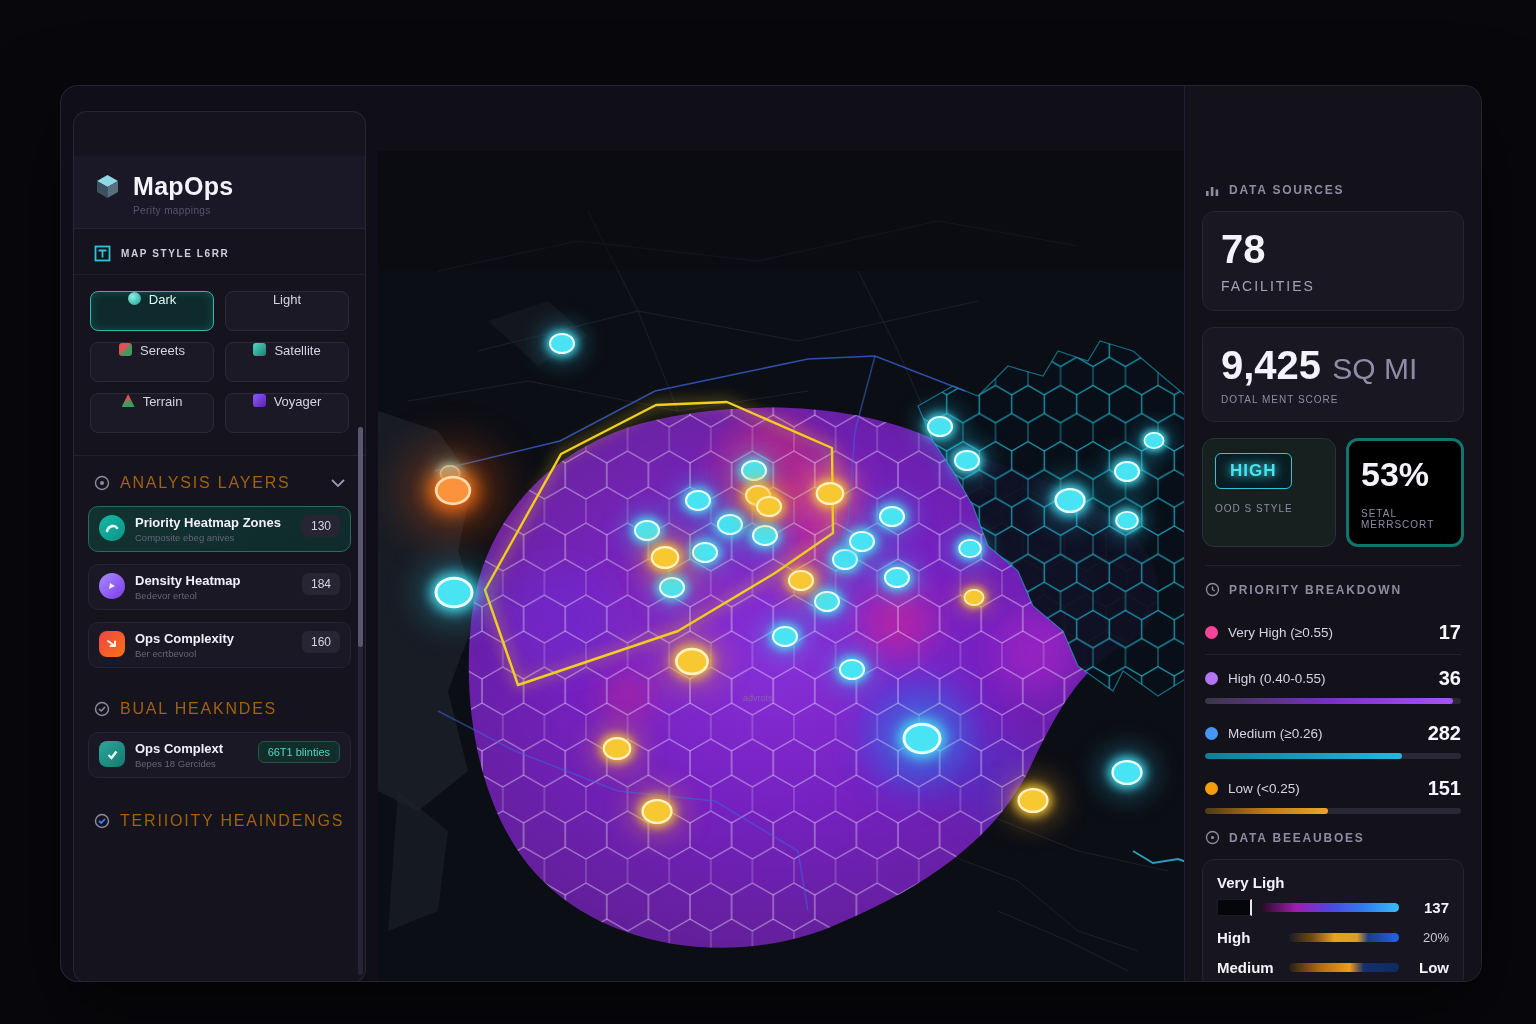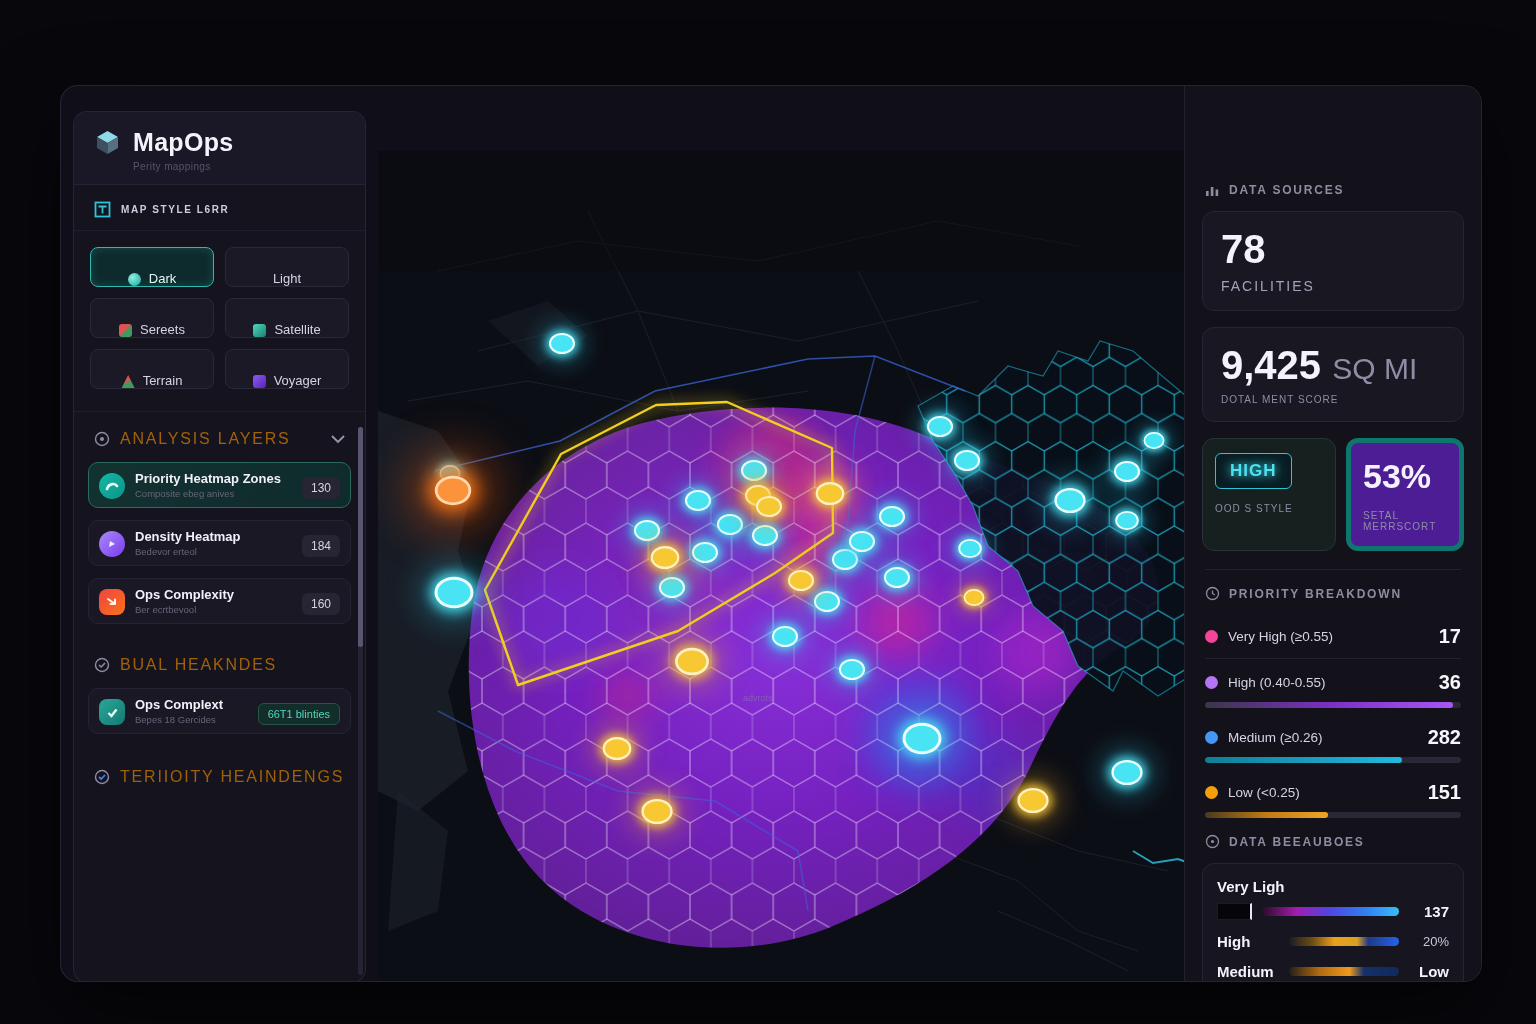--- a/index.html
+++ b/index.html
@@ -19,39 +19,39 @@
     box-shadow:0 0 8px 3px rgba(73,228,244,.85),0 0 22px 10px rgba(46,196,230,.35);}
   .mk-yellow{background:#f8c832;border:2px solid #fdf0c4;
     box-shadow:0 0 8px 3px rgba(248,200,50,.85),0 0 22px 10px rgba(240,170,40,.35);}
   .mk-orange{background:#fb923c;border:2px solid #ffd9ae;
     box-shadow:0 0 12px 5px rgba(249,115,22,.9),0 0 34px 18px rgba(234,88,12,.45);}
 
   
   .sidebar{position:absolute;left:12px;top:25px;width:291px;height:870px;z-index:6;
            background:#15131e;border:1px solid rgba(86,82,112,.28);border-radius:14px;
            overflow:hidden;}
-  .sb-header{background:#1a1826;border-bottom:1px solid #262335;padding:16px 20px 12px;}
+  .sb-header{background:#1a1826;border-bottom:1px solid #262335;padding:16px 20px 12px;margin-top:44px;}
   .logo-row{display:flex;align-items:center;gap:12px;}
   .logo-title{font-size:25px;font-weight:bold;color:#f4f2fb;letter-spacing:.3px;}
   .logo-sub{font-size:10px;color:#57546c;margin:4px 0 0 39px;letter-spacing:.4px;}
   .sb-section-head{display:flex;align-items:center;gap:10px;padding:16px 20px 12px;
                    border-bottom:1px solid #211f2d;}
   .sb-section-head .txt{font-size:10px;font-weight:bold;letter-spacing:1.6px;color:#cfccde;}
   .style-grid{display:grid;grid-template-columns:1fr 1fr;gap:11px;padding:16px;}
-  .style-btn{height:38px;display:flex;align-items:flex-end;justify-content:center;gap:8px;
+  .style-btn{height:38px;display:flex;align-items:flex-start;justify-content:center;gap:8px;
              background:#1b1926;border:1px solid #2b2838;border-radius:8px;
              font-size:13px;color:#d6d3e4;cursor:pointer;}
   .style-btn.active{background:#0e2a2c;border:1px solid #2fb8ad;color:#dffaf5;
                     box-shadow:0 0 10px rgba(47,184,173,.25) inset;}
   .mini-ico{width:13px;height:13px;border-radius:3px;display:inline-block;flex:0 0 auto;}
   .divider{height:1px;background:#211f2d;margin:6px 0 0;}
   .layers-head{display:flex;align-items:center;gap:10px;padding:18px 20px 10px;}
   .layers-head .txt{flex:1;font-size:16px;font-weight:normal;letter-spacing:1.8px;color:#a16207;}
   .layer-list{padding:4px 14px 0;display:flex;flex-direction:column;gap:12px;}
-  .layer-item{display:flex;align-items:flex-end;gap:10px;padding:8px 10px;border-radius:10px;
+  .layer-item{display:flex;align-items:flex-start;gap:10px;padding:8px 10px;border-radius:10px;
               background:#1a1824;border:1px solid #262334;cursor:pointer;}
   .layer-item.active{background:linear-gradient(135deg,#123230,#0f2b2b);border:1px solid #2b6a5e;}
   .li-ico{width:26px;height:26px;border-radius:8px;display:flex;align-items:center;
           justify-content:center;flex:0 0 auto;}
   .li-txt{flex:1;min-width:0;}
   .li-title{font-size:13px;font-weight:bold;color:#f2f0fa;white-space:nowrap;}
   .li-sub{font-size:9.5px;color:#676479;margin-top:2px;white-space:nowrap;}
   .li-badge{background:#272433;border-radius:6px;padding:4px 9px;font-size:12px;
             color:#d6d3e4;flex:0 0 auto;}
   .li-badge.blue{background:#1c2940;border:1px solid #2c4066;color:#74aaf2;font-size:11px;}
@@ -68,21 +68,21 @@
   .rp-head .txt{font-size:12px;font-weight:bold;letter-spacing:1.8px;color:#8f8ca2;}
   .stat-card{background:#191722;border:1px solid #272434;border-radius:12px;
              padding:16px 18px;margin-bottom:16px;}
   .stat-big{font-size:40px;font-weight:bold;color:#f4f2fb;line-height:1.05;}
   .stat-unit{font-size:30px;font-weight:normal;color:#8f8ca6;}
   .stat-label{font-size:14px;letter-spacing:2px;color:#a5a2b8;margin-top:8px;}
   .stat-sublabel{font-size:10px;letter-spacing:1px;color:#8f8ca6;margin-top:8px;}
   .duo{display:flex;gap:10px;margin-bottom:18px;}
   .duo-card{border-radius:12px;padding:14px 12px;}
   .duo-a{flex:0 0 108px;background:#15201f;border:1px solid #27343a;}
-  .duo-b{flex:1;background:#4c1d95;border:5px solid #0f766e;}
+  .duo-b{flex:1;background:#000000;border:3px solid #0f766e;}
   .high-badge{display:inline-block;border:1px solid #2fc4d8;border-radius:6px;
               background:#0a1c22;padding:7px 14px;font-size:17px;font-weight:bold;
               color:#4ae3f2;letter-spacing:1px;
               text-shadow:0 0 8px rgba(74,227,242,.9),0 0 16px rgba(74,227,242,.5);}
   .duo-cap{font-size:10px;letter-spacing:1px;color:#8f8ca6;margin-top:14px;}
   .pct-big{font-size:34px;font-weight:bold;color:#f4f2fb;}
   .rp-divider{height:1px;background:#232130;margin:2px 3px 16px;}
   .pb-row{display:flex;align-items:center;gap:10px;margin:0 3px;padding:10px 0 6px;}
   .pb-dot{width:13px;height:13px;border-radius:50%;flex:0 0 auto;}
   .pb-label{flex:1;font-size:13.5px;color:#d6d3e4;}

